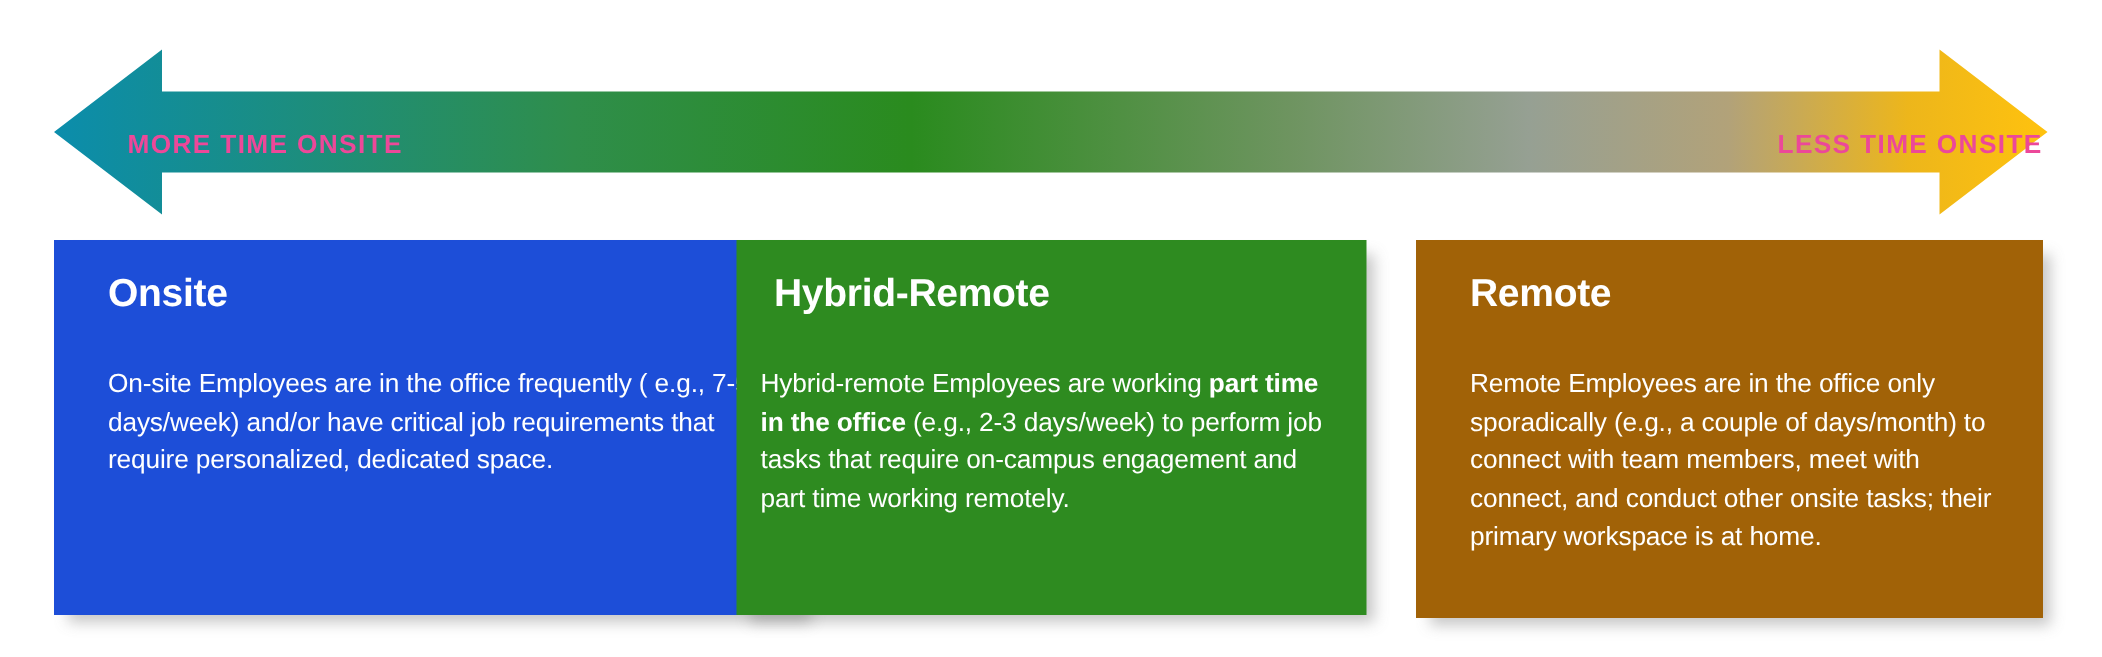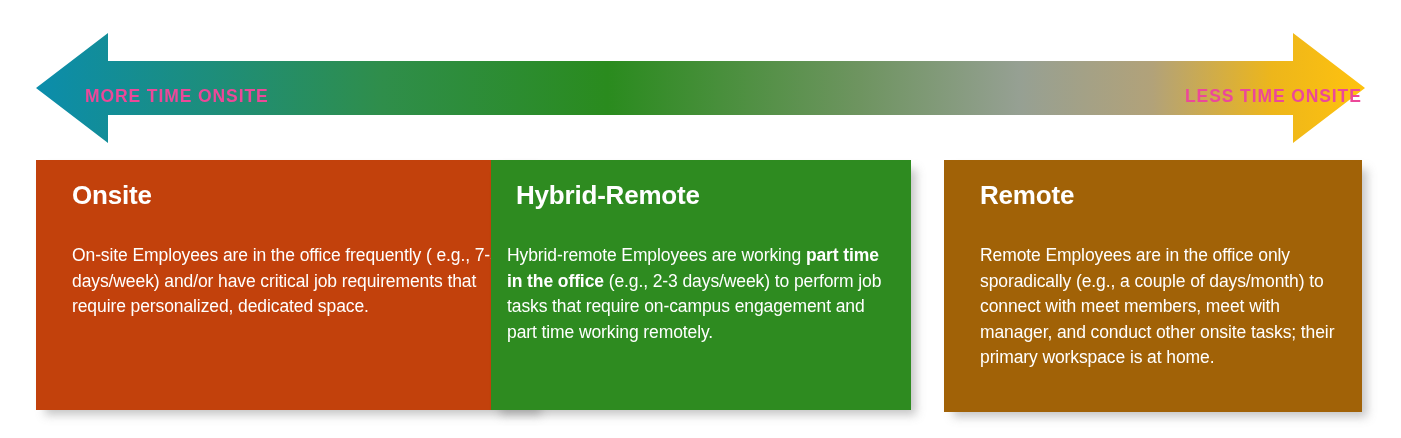--- a/index.html
+++ b/index.html
@@ -65,21 +65,21 @@
     margin: 0;
     letter-spacing: -0.1px;
   }
   .card-body b { font-weight: bold; }
 
   #card-onsite {
     left: 36px;
     top: 160px;
     width: 500px;
     height: 250px;
-    background: #c2410c;
+    background: #1d4ed8;
     padding: 20px 30px 0 36px;
   }
   #card-onsite .card-body { margin-top: 33px; }
 
   #card-hybrid {
     left: 491px;
     top: 160px;
     width: 420px;
     height: 250px;
     background: #2E8B20;
@@ -131,15 +131,15 @@
 <div class="card" id="card-hybrid">
   <h2 class="card-title">Hybrid-Remote</h2>
   <p class="card-body">
     <span>Hybrid-remote Employees are working </span><b>part time in the office</b><span> (e.g., 2-3 days/week) to perform job tasks that require on-campus engagement and part time working remotely.</span>
   </p>
 </div>
 
 <div class="card" id="card-remote">
   <h2 class="card-title">Remote</h2>
   <p class="card-body">
-    <span>Remote Employees are in the office only sporadically (e.g., a couple of days/month) to connect with meet members, meet with manager, and conduct other onsite tasks; their primary workspace is at home.</span>
+    <span>Remote Employees are in the office only sporadically (e.g., a couple of days/month) to connect with team members, meet with connect, and conduct other onsite tasks; their primary workspace is at home.</span>
   </p>
 </div>
 
 </body></html>

